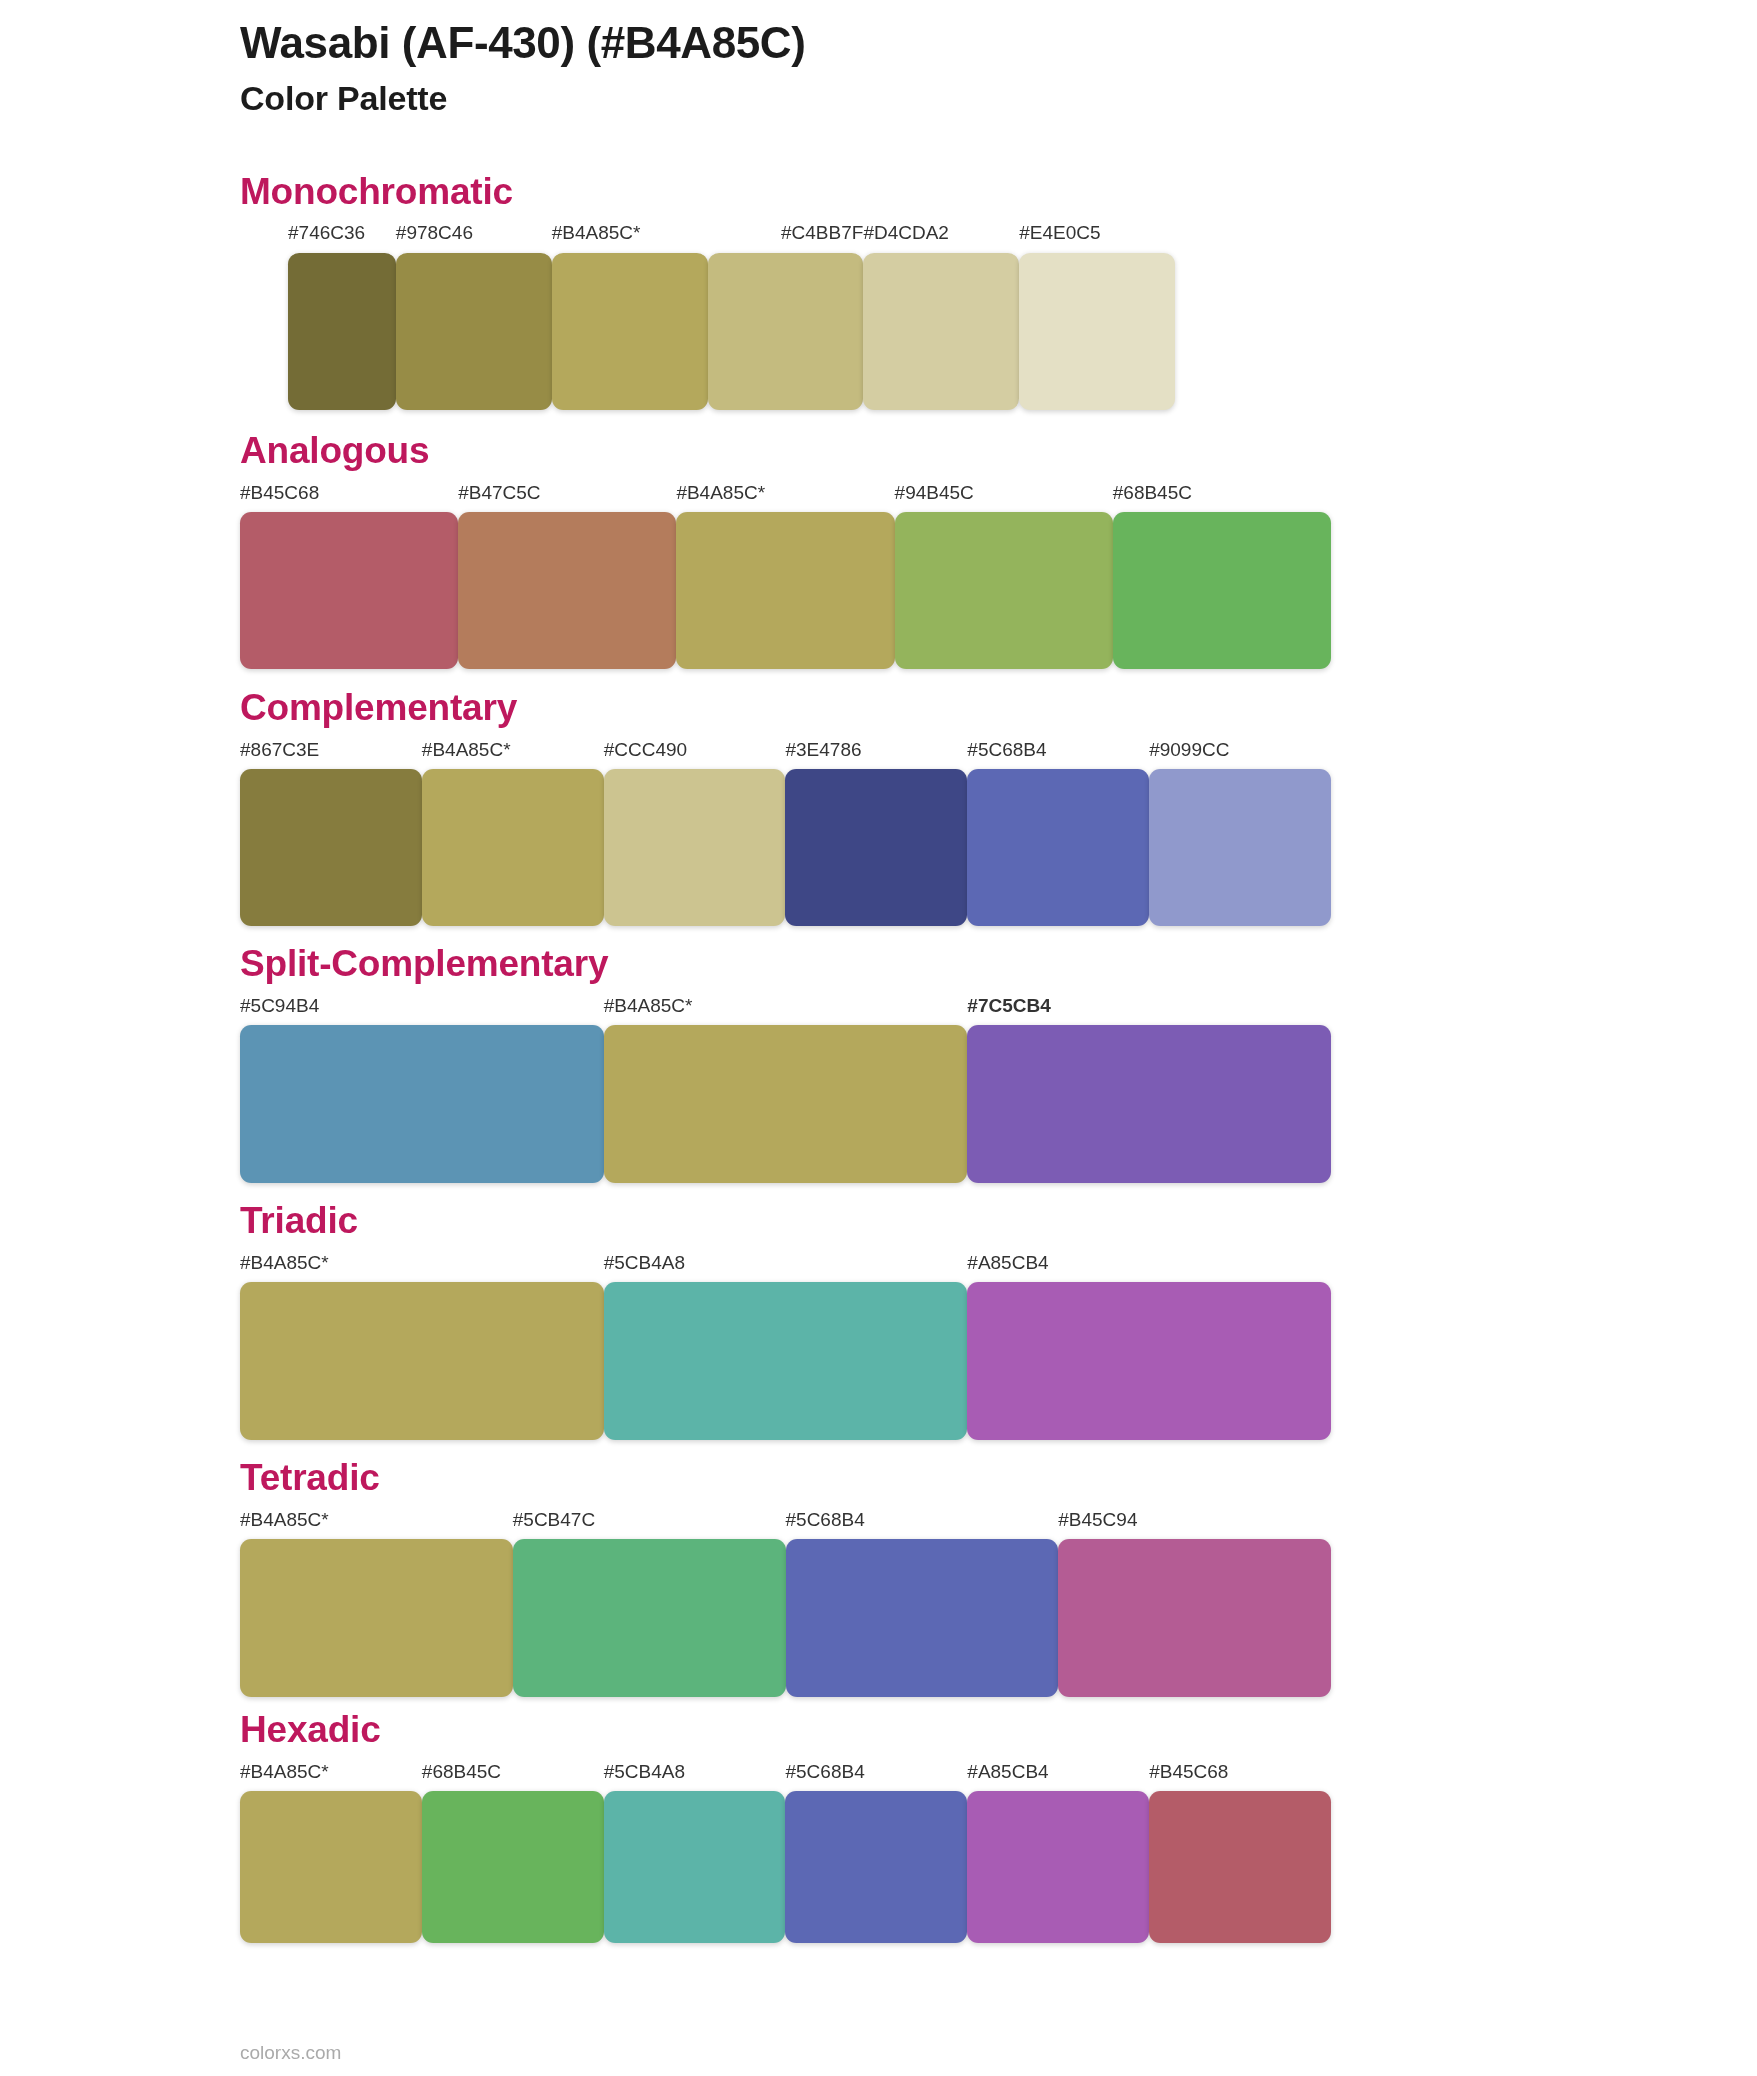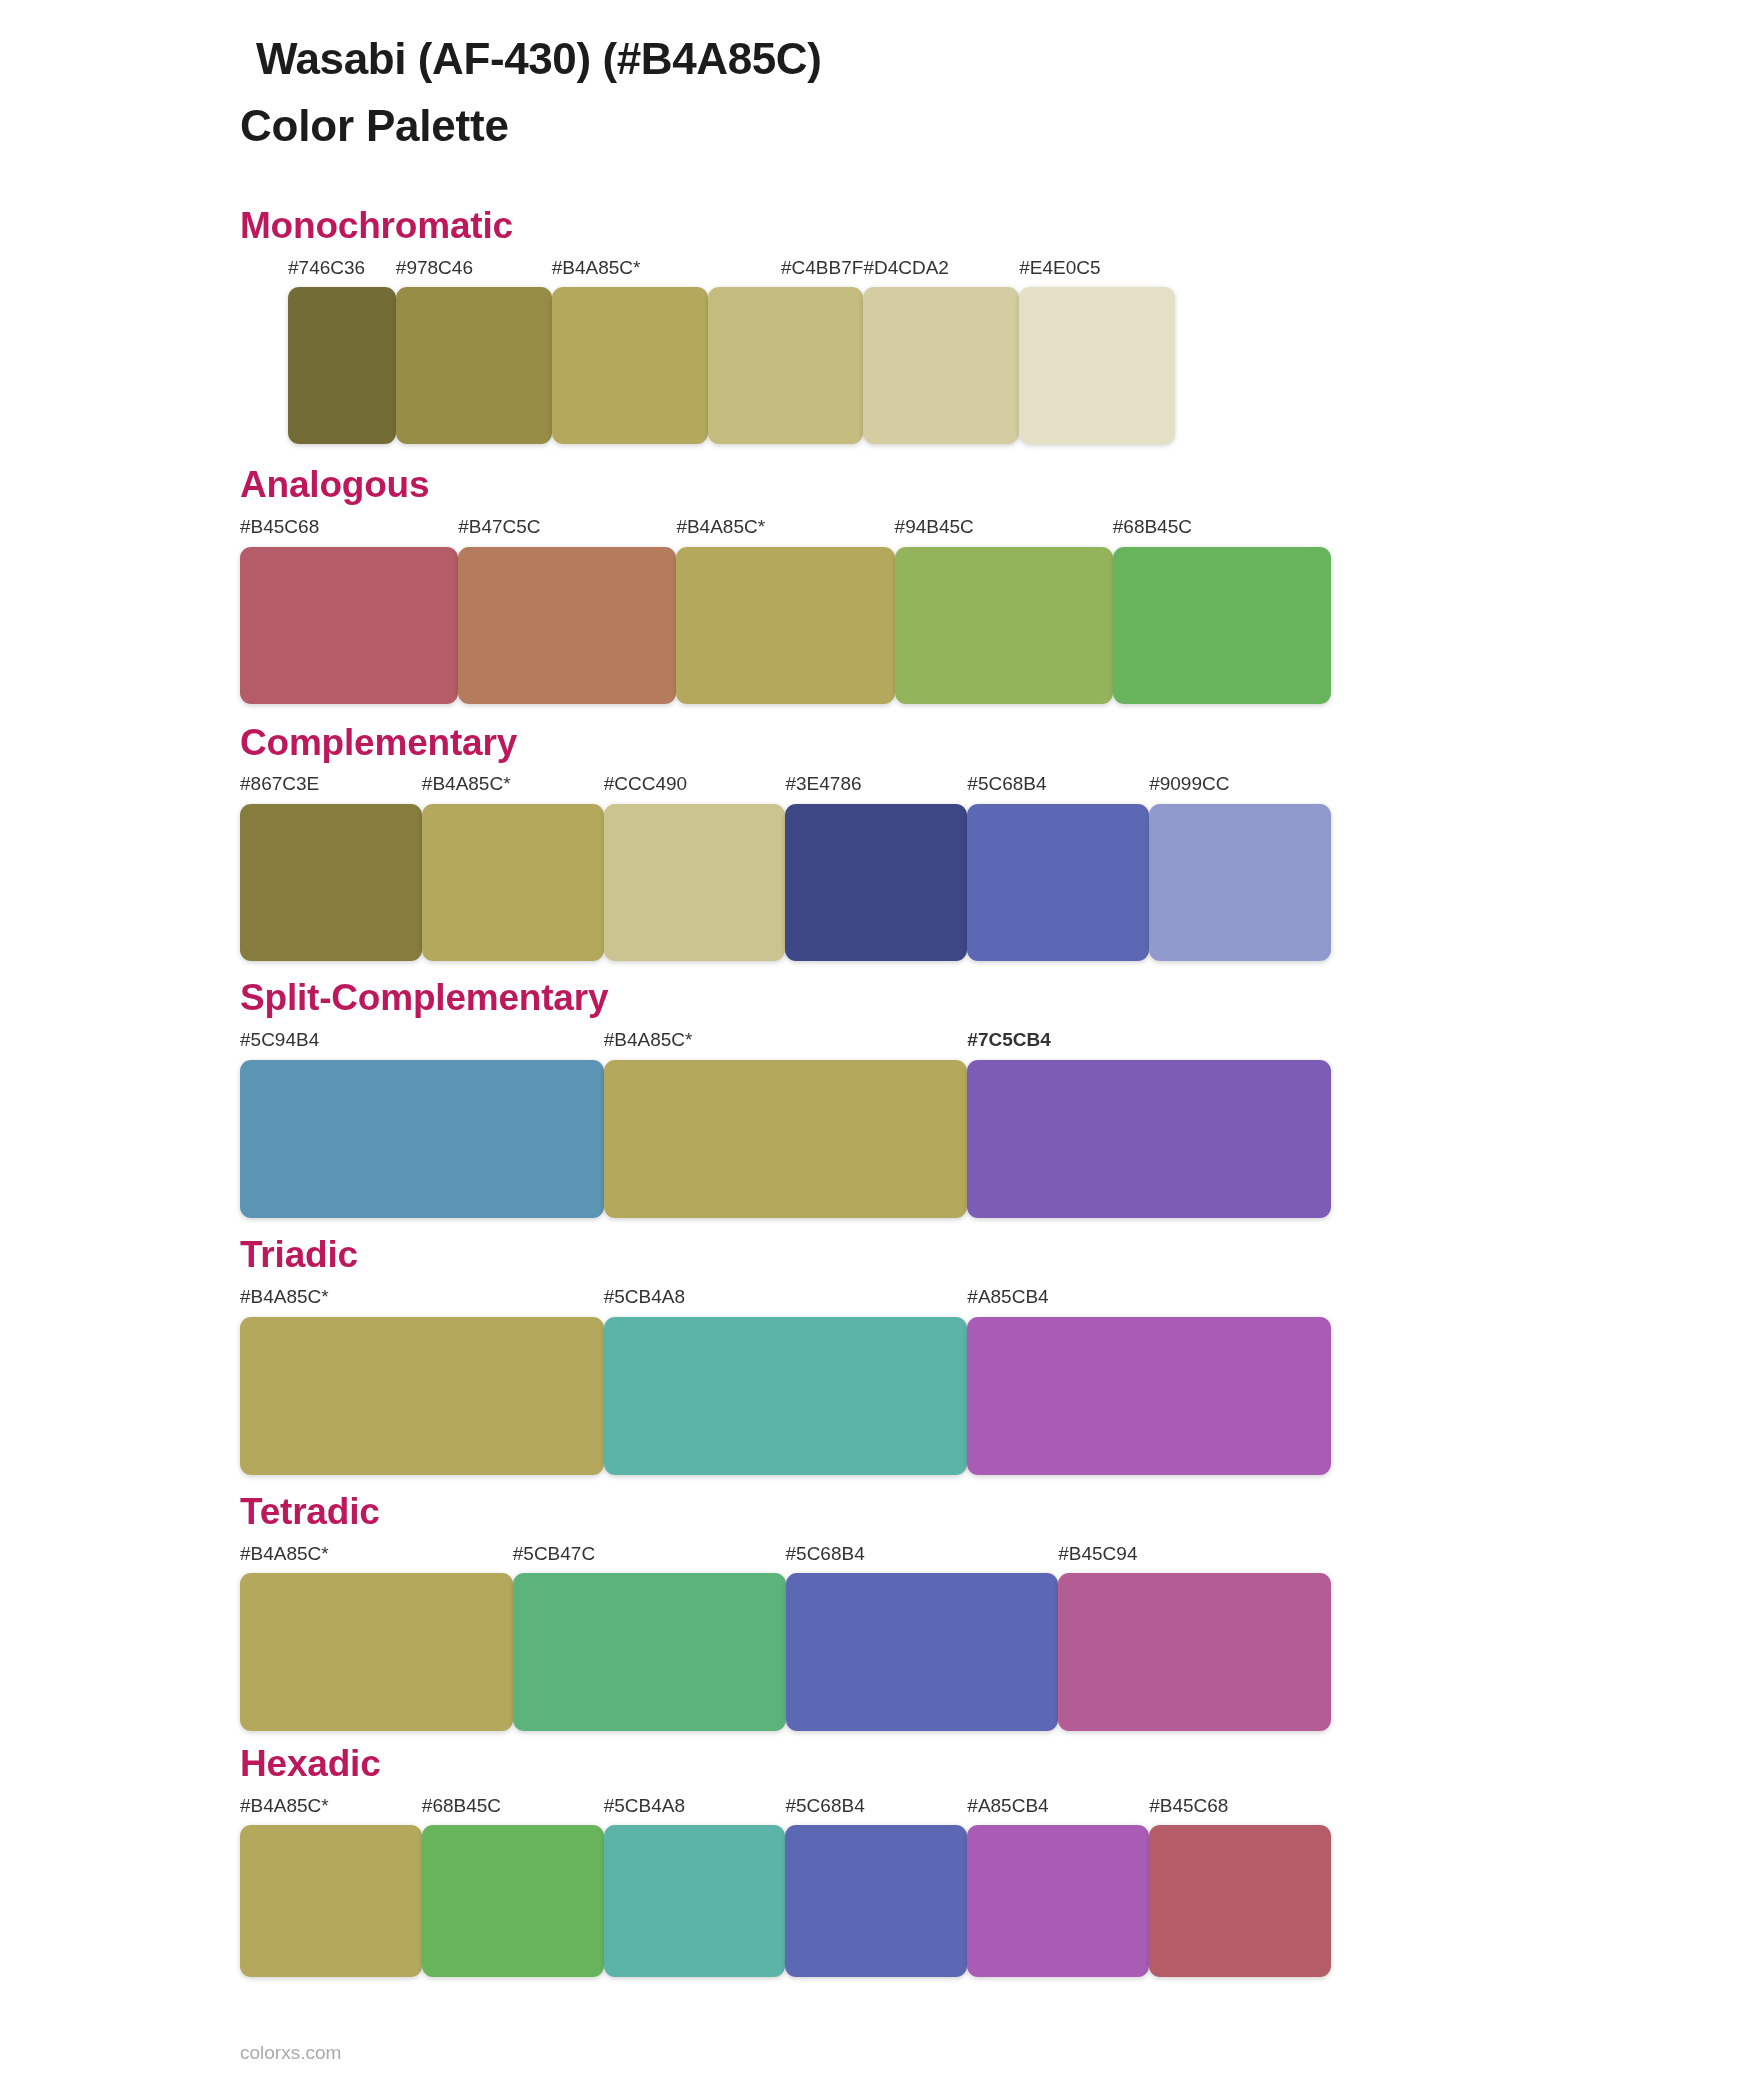--- a/index.html
+++ b/index.html
@@ -23,24 +23,24 @@
   }
   .header {
     padding-top: 17.6px;
   }
   .title {
     font-size: 44px;
     font-weight: bold;
     color: #1c1c1c;
     letter-spacing: -0.4px;
     line-height: 1.15;
-    margin: 16px;
+    margin: 0;
   }
   .subtitle {
-    font-size: 44px;
+    font-size: 34px;
     font-weight: bold;
     color: #1c1c1c;
     letter-spacing: -0.2px;
     line-height: 1.2;
     margin: 9.6px 0 0 0;
   }
   .sections {
     margin-top: 53px;
   }
   .section {

